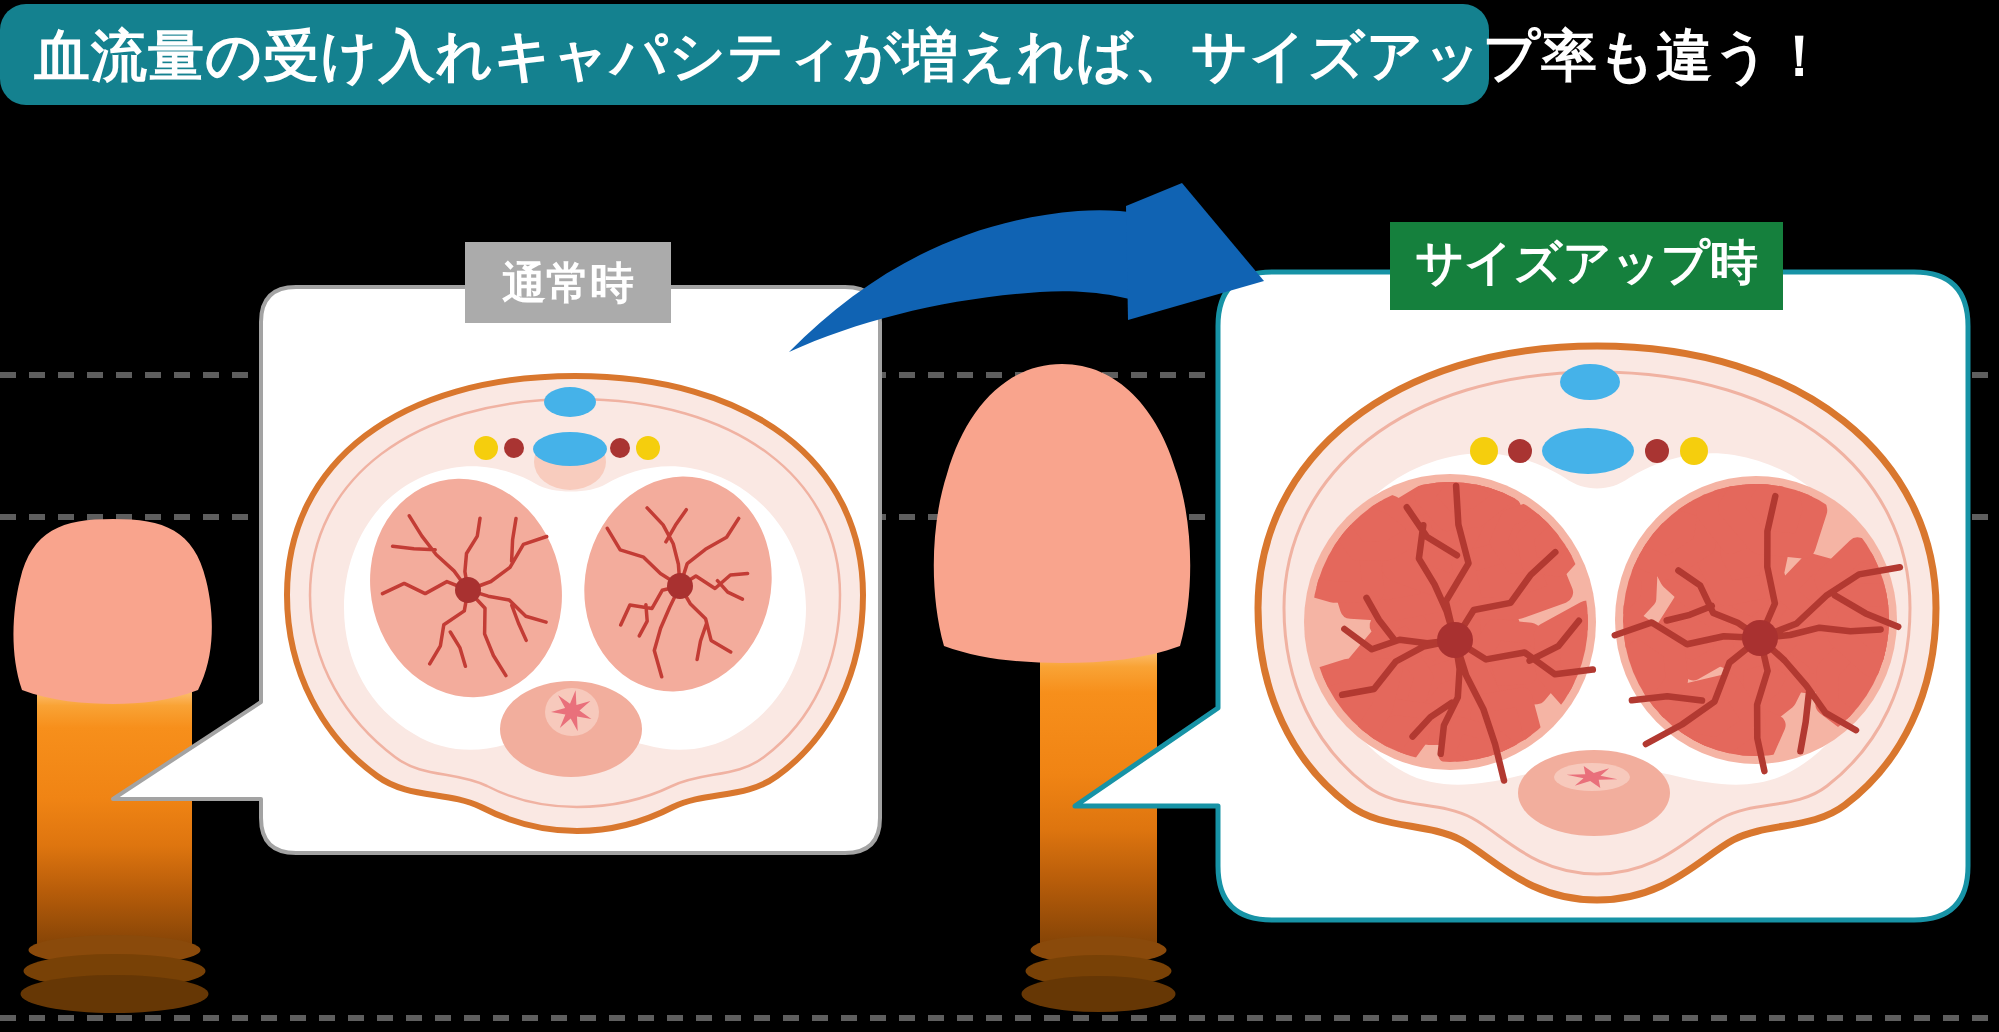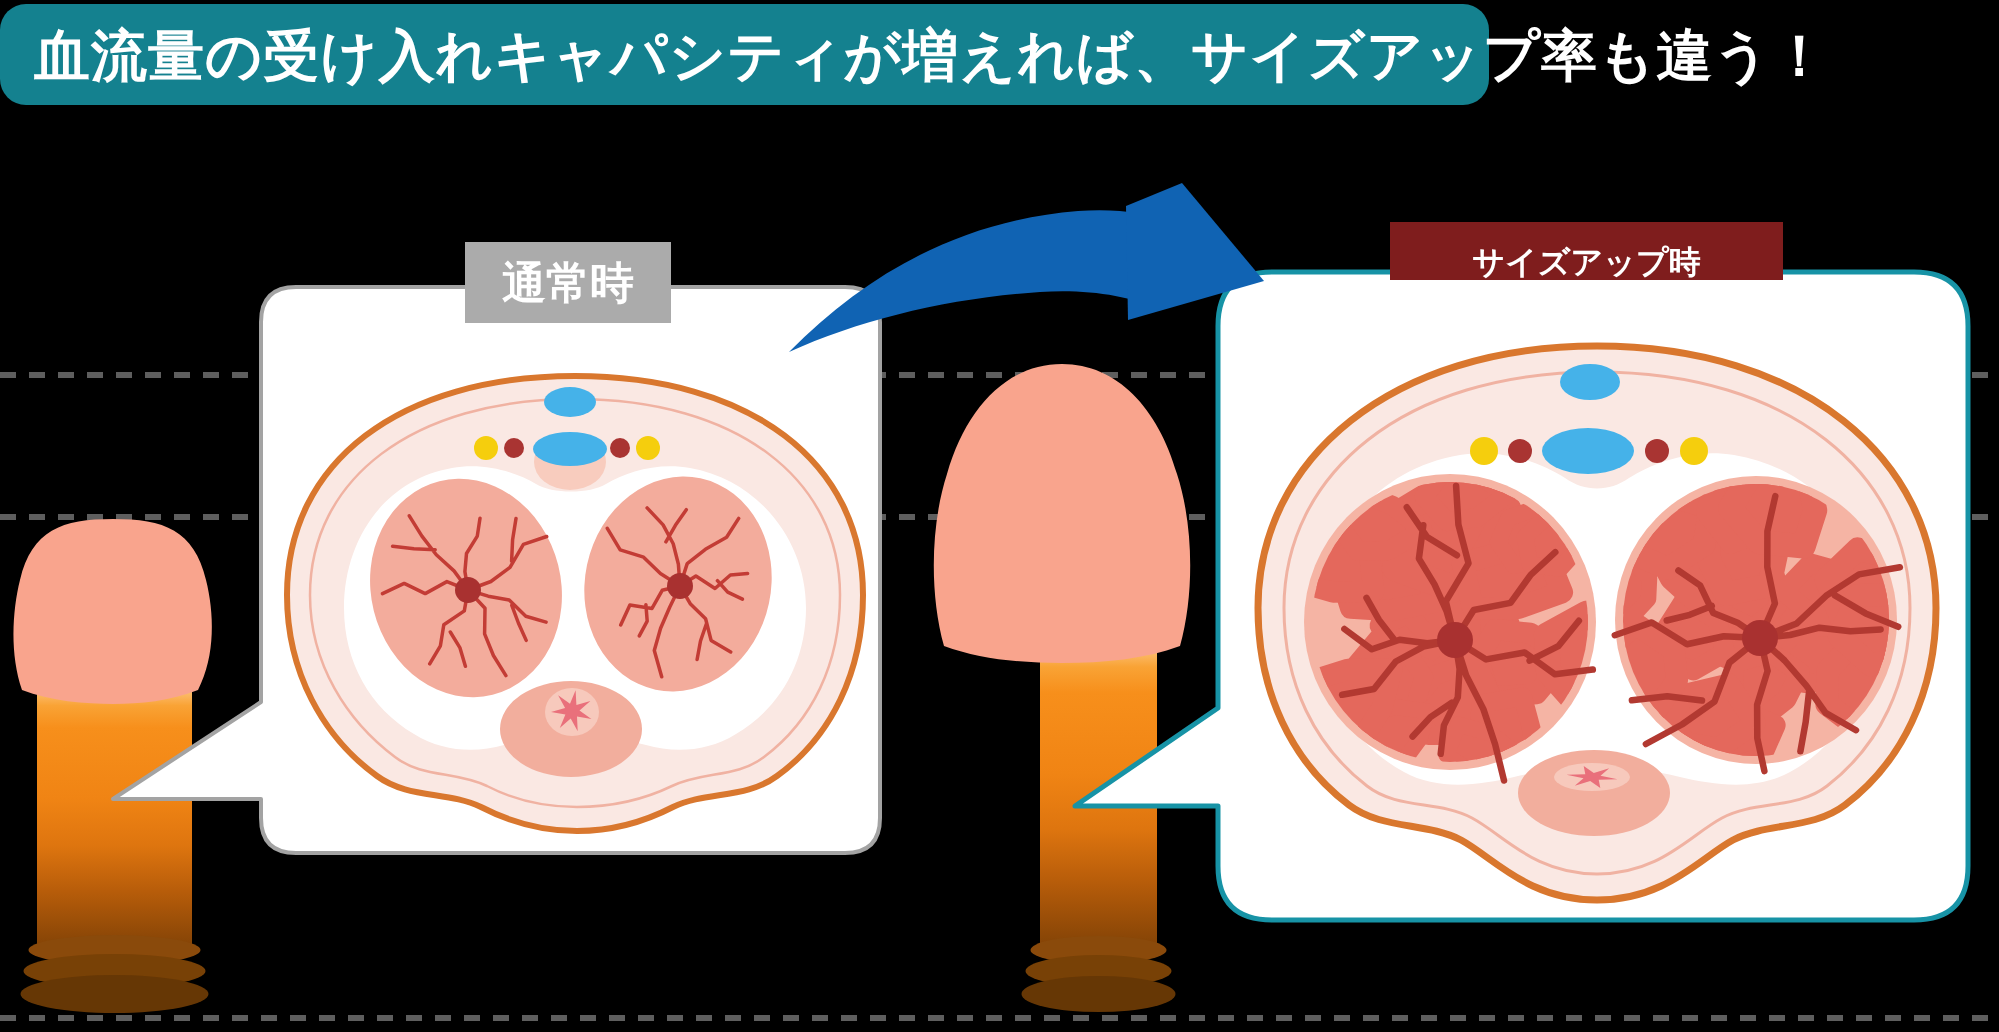--- a/index.html
+++ b/index.html
@@ -10,21 +10,21 @@
   #guide-upper{top:372px;}
   #guide-lower{top:514px;}
   #guide-bottom{top:1015px;}
   #diagram-canvas{position:absolute;left:0;top:0;z-index:2;}
   #banner{position:absolute;left:0;top:4px;width:1489px;height:101px;background:#14818F;
           border-radius:26px;z-index:4;}
   #banner-title{position:absolute;left:34px;top:0;height:101px;line-height:103px;white-space:nowrap;
           color:#fff;font-weight:bold;font-size:56px;letter-spacing:1px;}
   .tag{position:absolute;z-index:6;color:#fff;font-weight:bold;text-align:center;}
   #label-normal{left:465px;top:242px;width:206px;height:81px;line-height:82px;font-size:44px;background:#ABABAB;}
-  #label-sizeup{left:1390px;top:222px;width:393px;height:58px;line-height:81px;font-size:32px;background:#7f1d1d;}
+  #label-sizeup{left:1390px;top:222px;width:393px;height:88px;line-height:81px;font-size:48px;background:#15803d;}
 </style>
 </head>
 <body>
 
 <div id="stage">
 
   <div id="banner">
     <div id="banner-title">血流量の受け入れキャパシティが増えれば、サイズアップ率も違う！</div>
   </div>
 

